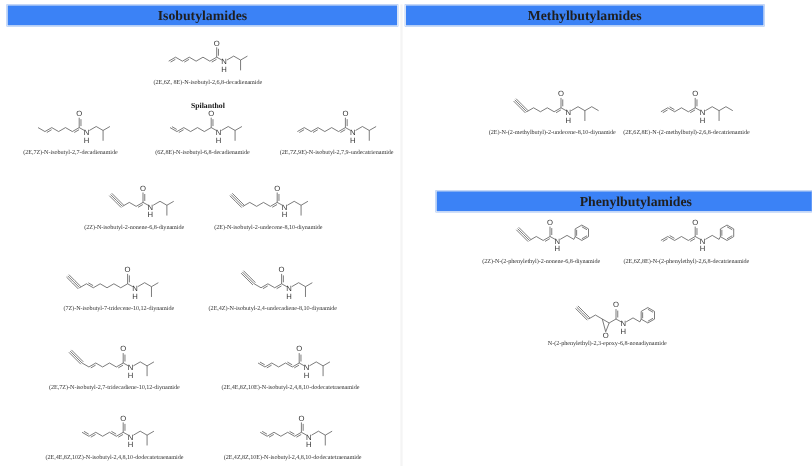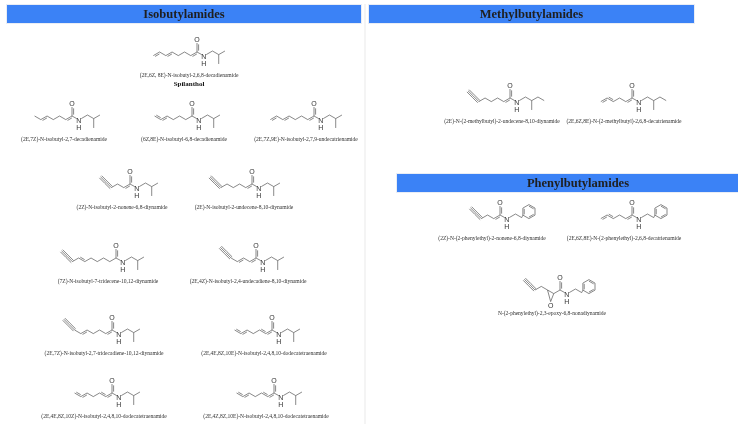--- a/index.html
+++ b/index.html
@@ -51,21 +51,21 @@
         <line x1="184.52960000000002" y1="52" x2="178.29440000000002" y2="55.6" stroke="#555555" stroke-width="0.7"></line>
         <line x1="178.29440000000002" y1="55.6" x2="172.05920000000003" y2="52" stroke="#555555" stroke-width="0.7"></line>
         <line x1="172.05920000000003" y1="52" x2="165.82400000000004" y2="55.6" stroke="#555555" stroke-width="0.7"></line>
         <line x1="171.92393760058084" y1="53.92563048420598" x2="167.55929760058086" y2="56.445630484205985" stroke="#555555" stroke-width="0.7"></line>
         <line x1="165.82400000000004" y1="55.6" x2="159.58880000000005" y2="52" stroke="#555555" stroke-width="0.7"></line>
         <line x1="159.58880000000005" y1="52" x2="153.35360000000006" y2="55.6" stroke="#555555" stroke-width="0.7"></line>
         <line x1="159.45353760058086" y1="53.92563048420598" x2="155.08889760058088" y2="56.445630484205985" stroke="#555555" stroke-width="0.7"></line>
       </svg>
     </div>
     <div class="caption" style="left: 189px; top: 72px;">(2E,6Z, 8E)-N-isobutyl-2,6,8-decadienamide</div>
-    <div class="subcaption" style="left: 189px; top: 80px;">Spilanthol</div>
+    <div class="subcaption" style="left: 189px; top: 92px;">Spilanthol</div>
     <div class="mol" style="left: 0px; top: 0px;">
       <svg width="738" height="424">
         <line x1="72" y1="116" x2="72" y2="107" stroke="#555555" stroke-width="0.7"></line>
         <line x1="73.6" y1="114.65" x2="73.6" y2="108.35" stroke="#555555" stroke-width="0.7"></line>
         <text x="72" y="105.5" class="lbl" text-anchor="middle">O</text>
         <line x1="72" y1="116" x2="76.7352" y2="118.6" stroke="#555555" stroke-width="0.7"></line>
         <text x="78.7352" y="122.6" class="lbl" text-anchor="middle">N</text>
         <text x="78.7352" y="129.6" class="lbl" text-anchor="middle">H</text>
         <line x1="81.2352" y1="118.6" x2="87.47040000000001" y2="115" stroke="#555555" stroke-width="0.7"></line>
         <line x1="87.47040000000001" y1="115" x2="93.70560000000002" y2="118.6" stroke="#555555" stroke-width="0.7"></line>

